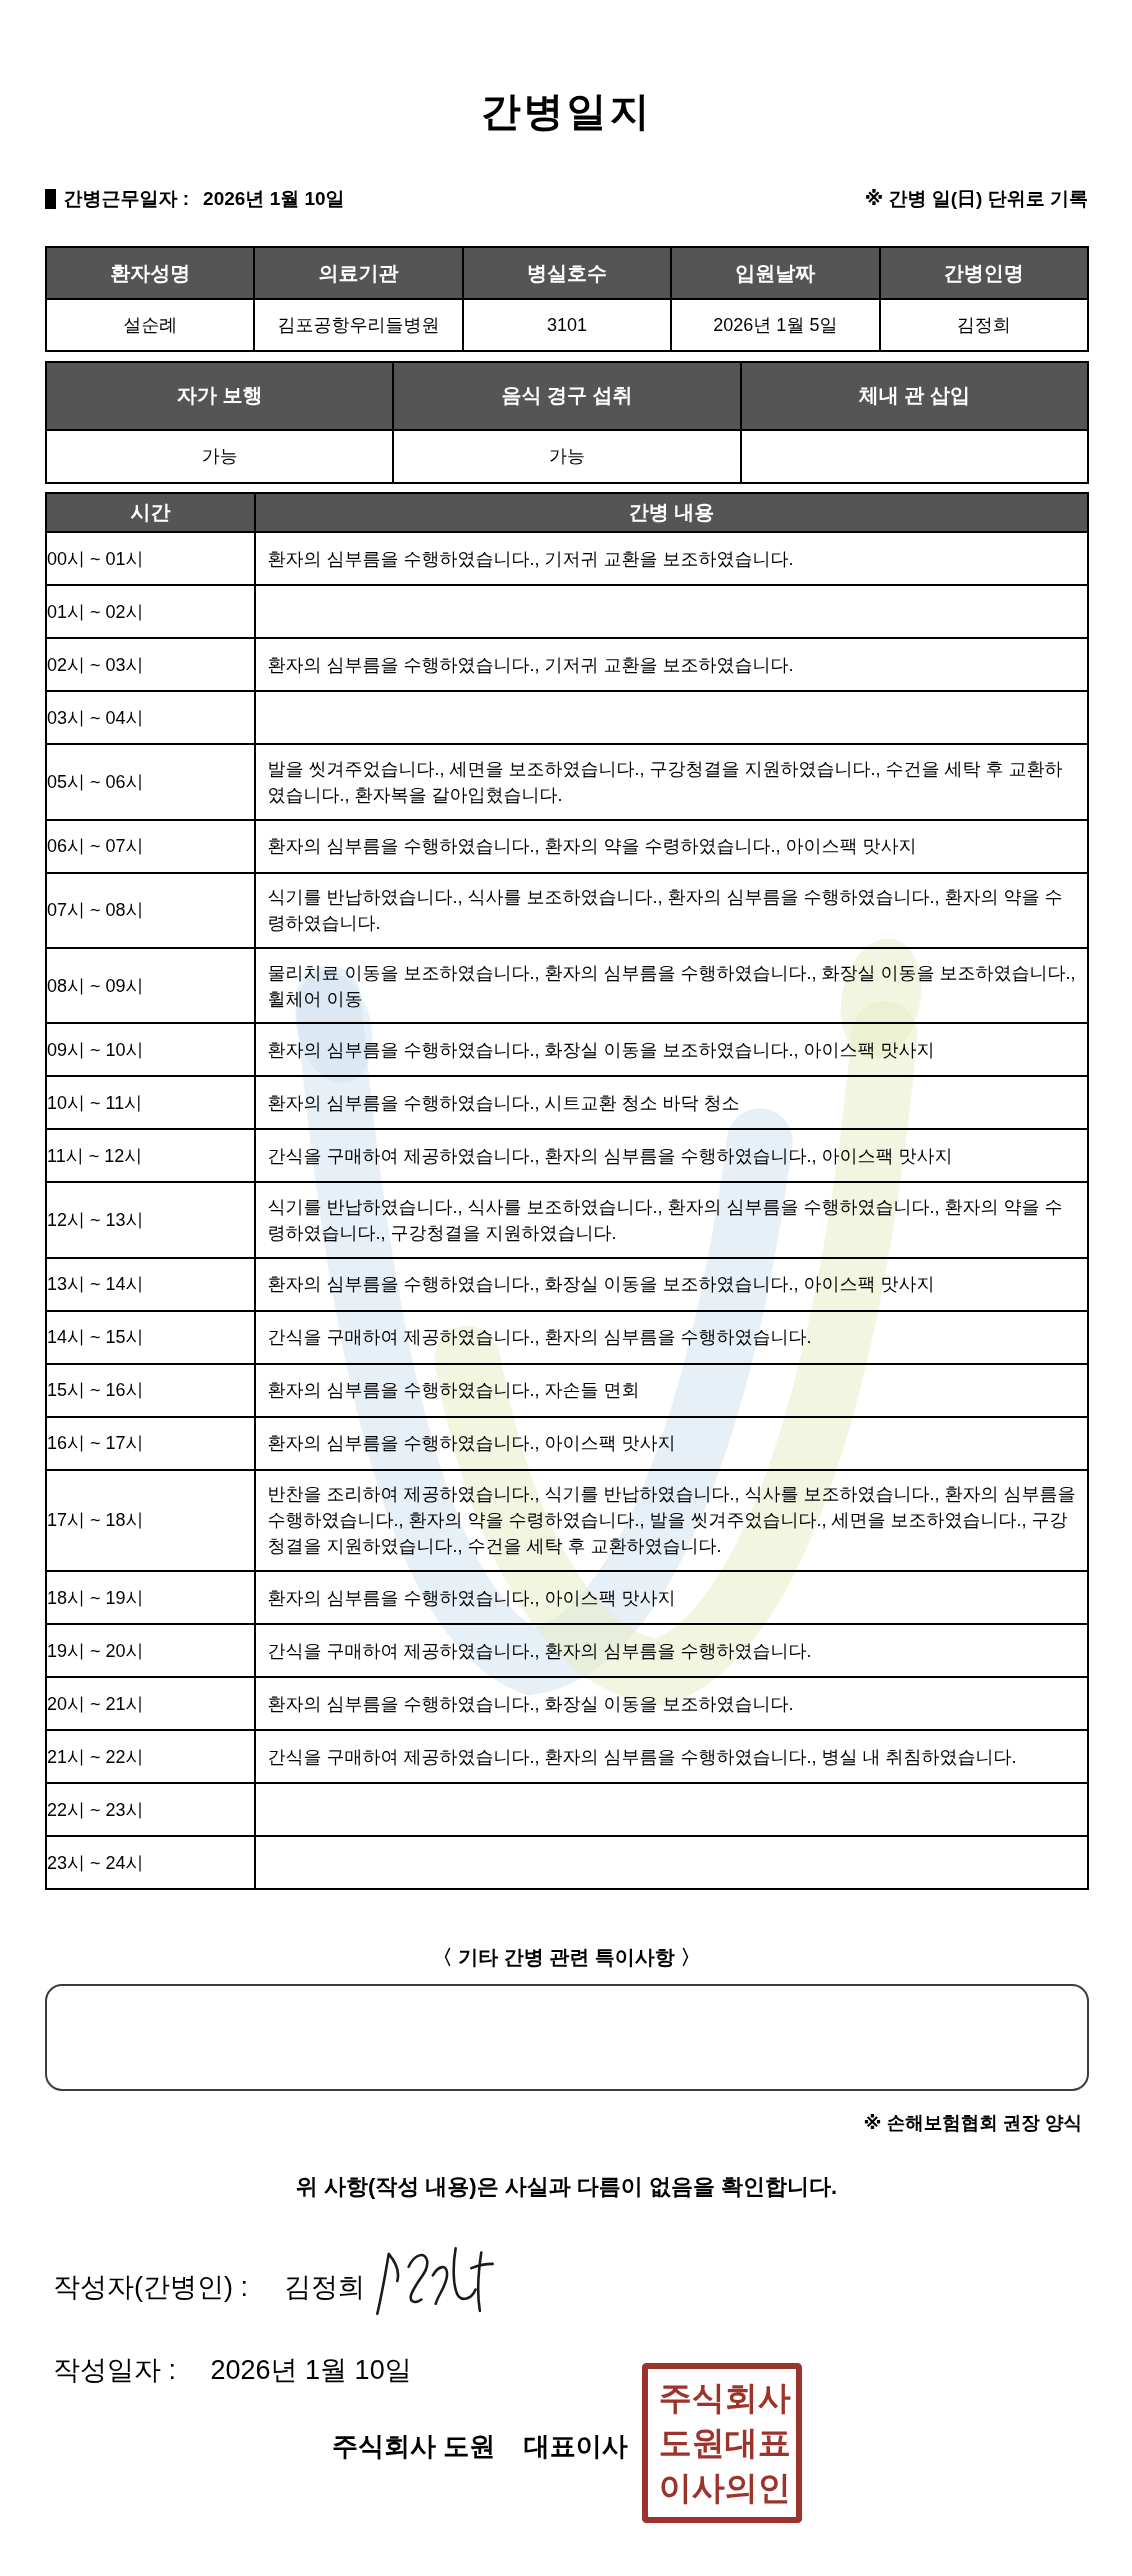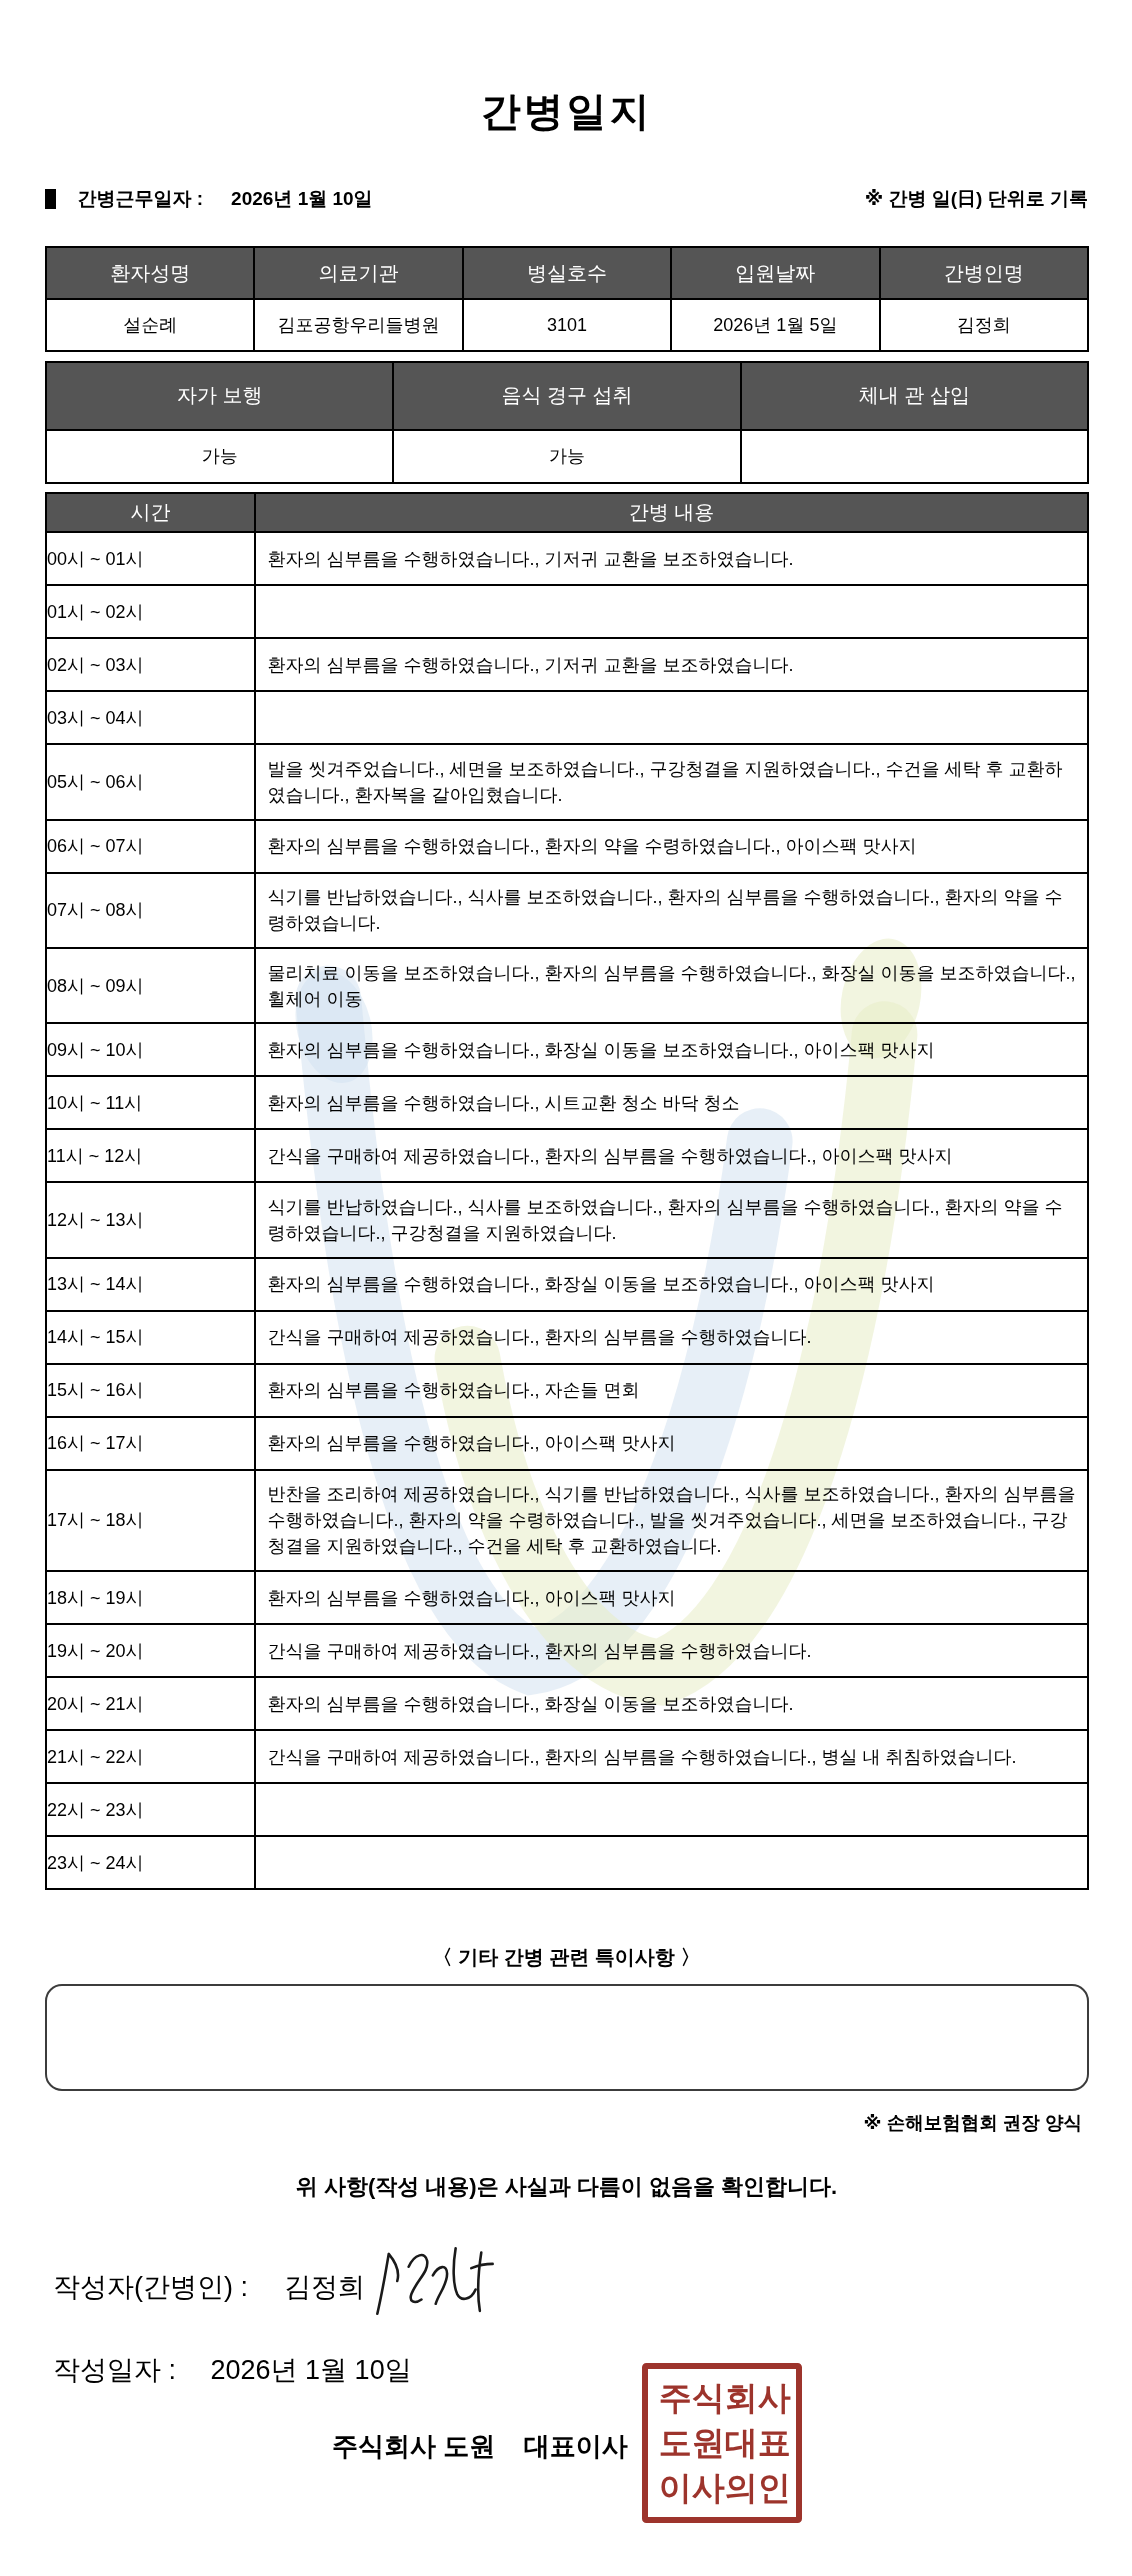--- a/index.html
+++ b/index.html
@@ -40,21 +40,21 @@
     margin-top:36px;
   }
   .info-line{
     display:flex;
     justify-content:space-between;
     align-items:center;
     margin:47px 45px 0 45px;
     font-size:19px;
     font-weight:bold;
   }
-  .info-left{display:flex;align-items:center;gap:21px;}
+  .info-left{display:flex;align-items:center;gap:7px;}
   .bullet-square{
     display:inline-block;width:11.4px;height:20px;background:#000;
   }
   .info-left .val{margin-left:7.1px;}
 
   table{
     border-collapse:collapse;
     table-layout:fixed;
     width:1044px;
     margin-left:45px;
@@ -62,21 +62,21 @@
   th,td{
     border:2.9px solid var(--border);
     text-align:center;
     vertical-align:middle;
     overflow:hidden;
   }
   th{
     background:var(--header_bg);
     color:var(--header_text);
     font-size:20px;
-    font-weight:normal;
+    font-weight:bold;
   }
   .tbl-patient{margin-top:34px;}
   .tbl-patient th{height:52px;}
   .tbl-patient td{height:52px;font-size:18px;}
   .tbl-status{margin-top:8.6px;}
   .tbl-status th{height:68px;}
   .tbl-status td{height:53px;font-size:18px;}
   .tbl-times{margin-top:8.6px;}
   .tbl-times th{height:39px;}
   .tbl-times .col-time{width:209px;}

